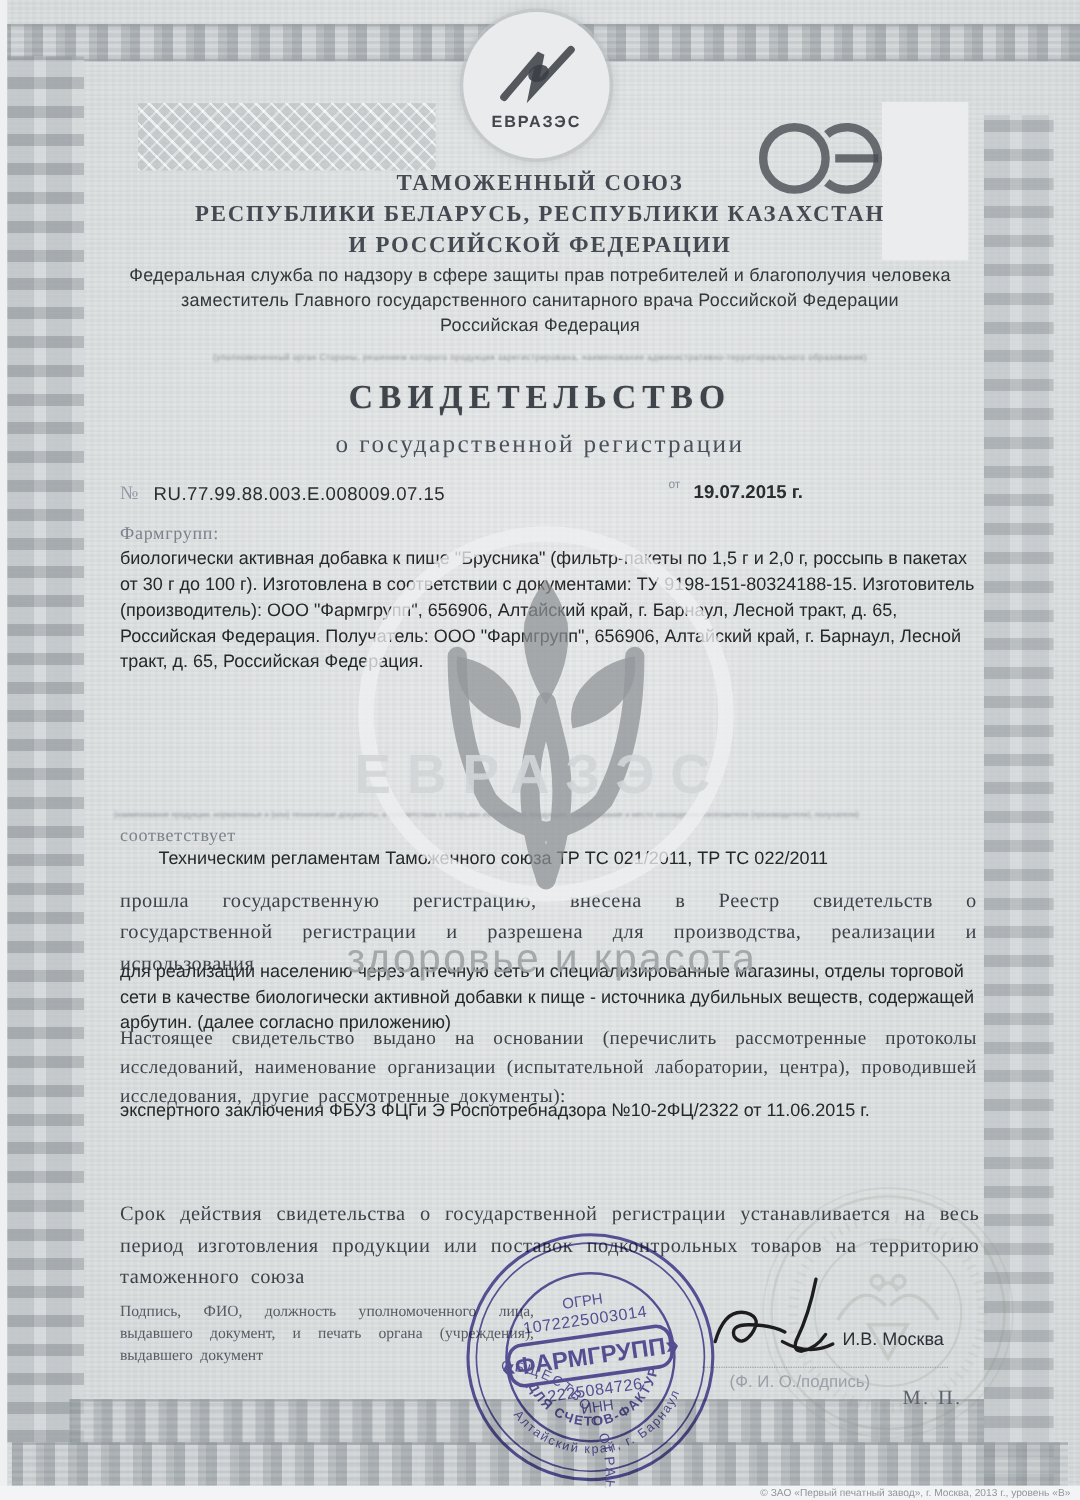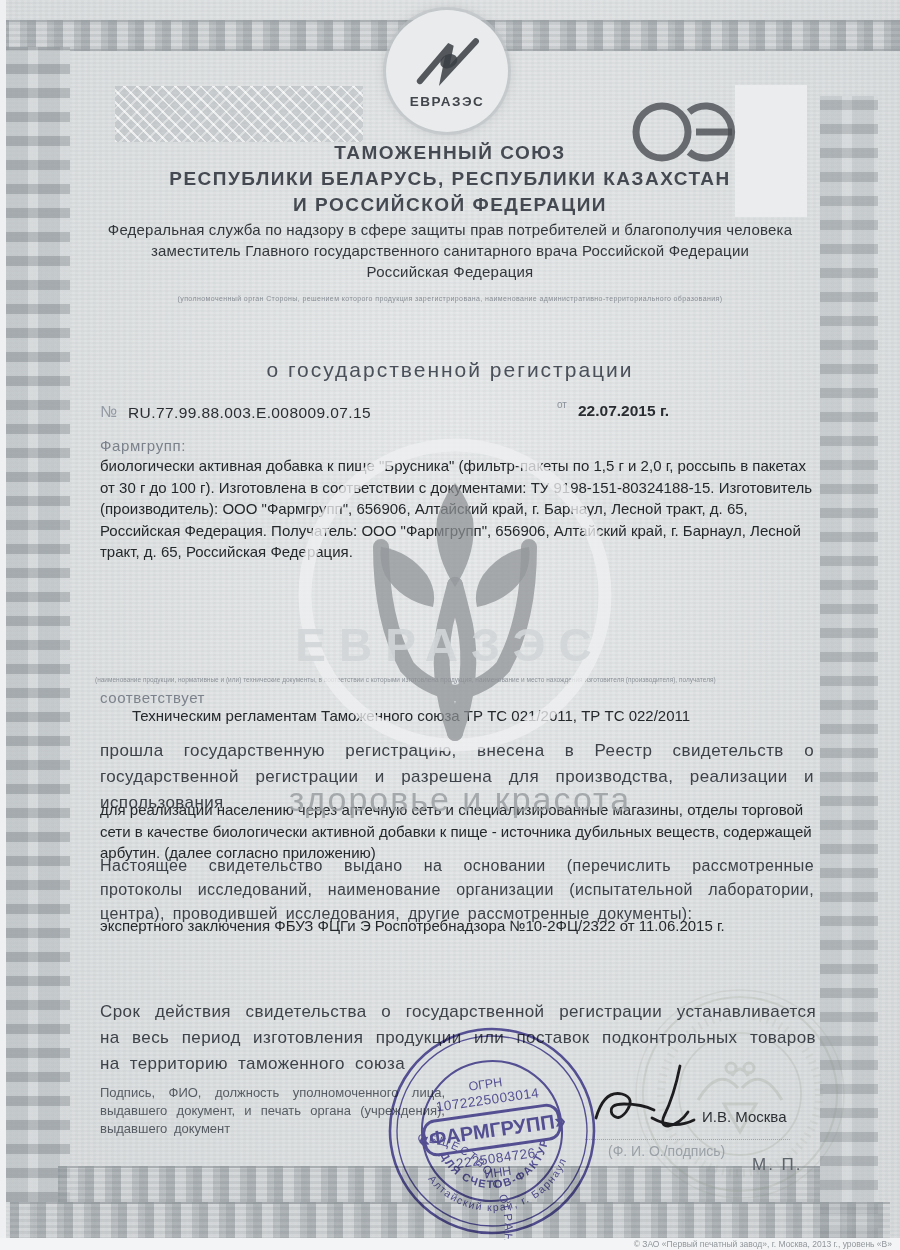--- a/index.html
+++ b/index.html
@@ -38,21 +38,21 @@
   .light-patch{left:735px;top:85px;width:72px;height:132px;background:#eaeced;z-index:6;}
 
   
   .emblem-circle{left:386px;top:10px;width:122px;height:122px;border-radius:50%;
       background:#e9ebec;box-shadow:0 0 0 3px rgba(190,195,198,.6), 0 0 12px rgba(120,126,130,.35);
       z-index:12;display:flex;flex-direction:column;align-items:center;justify-content:center;}
   .emblem-label{font-weight:bold;font-size:13.5px;letter-spacing:1.5px;color:#42464c;margin-top:2px;}
   .ce-mark{left:628px;top:92px;width:118px;height:82px;z-index:12;}
 
   
-  .serif{font-family:Liberation Sans, sans-serif;}
+  .serif{font-family:Liberation Serif, serif;}
   .hline{left:100px;width:700px;text-align:center;z-index:10;color:#454a52;}
   .h-caps{font-weight:bold;font-size:19px;letter-spacing:1.5px;}
   .h-sans{font-size:15px;color:#33373b;letter-spacing:.2px;}
   .caption-blur{left:140px;top:295px;width:620px;text-align:center;font-size:7px;color:#888e95;
       filter:blur(.7px);letter-spacing:.4px;z-index:10;}
   .title{left:100px;top:316px;width:700px;text-align:center;font-weight:bold;font-size:28px;
       letter-spacing:5px;color:#40454c;z-index:10;text-shadow:0 0 1px rgba(80,86,92,.4);}
   .subtitle{left:100px;top:358px;width:700px;text-align:center;font-size:21px;letter-spacing:2px;
       color:#4a505a;z-index:10;}
 
@@ -132,26 +132,27 @@
   </svg>
 
   <div class="abs serif hline h-caps" style="top:142px">ТАМОЖЕННЫЙ СОЮЗ</div>
   <div class="abs serif hline h-caps" style="top:168px">РЕСПУБЛИКИ БЕЛАРУСЬ, РЕСПУБЛИКИ КАЗАХСТАН</div>
   <div class="abs serif hline h-caps" style="top:194px">И РОССИЙСКОЙ ФЕДЕРАЦИИ</div>
   <div class="abs hline h-sans" style="top:221px">Федеральная служба по надзору в сфере защиты прав потребителей и благополучия человека</div>
   <div class="abs hline h-sans" style="top:242px">заместитель Главного государственного санитарного врача Российской Федерации</div>
   <div class="abs hline h-sans" style="top:263px">Российская Федерация</div>
   <div class="abs caption-blur">(уполномоченный орган Стороны, решением которого продукция зарегистрирована, наименование административно-территориального образования)</div>
 
+  <div class="abs serif title">СВИДЕТЕЛЬСТВО</div>
   <div class="abs serif subtitle">о государственной регистрации</div>
 
   <div class="abs serif no-label">№</div>
   <div class="abs no-value">RU.77.99.88.003.Е.008009.07.15</div>
   <div class="abs date-label">от</div>
-  <div class="abs date-value">22.07.2015 г.</div>
+  <div class="abs date-value">19.07.2015 г.</div>
 
   <div class="abs serif faded-label product-label">Фармгрупп:</div>
   <div class="abs body-sans product-text">биологически активная добавка к пище "Брусника" (фильтр-пакеты по 1,5 г и 2,0 г, россыпь в пакетах от 30 г до 100 г). Изготовлена в соответствии с документами: ТУ 9198-151-80324188-15. Изготовитель (производитель): ООО "Фармгрупп", 656906, Алтайский край, г. Барнаул, Лесной тракт, д. 65, Российская Федерация. Получатель: ООО "Фармгрупп", 656906, Алтайский край, г. Барнаул, Лесной тракт, д. 65, Российская Федерация.</div>
 
   <div class="abs caption-mid">(наименование продукции, нормативные и (или) технические документы, в соответствии с которыми изготовлена продукция, наименование и место нахождения изготовителя (производителя), получателя)</div>
   <div class="abs serif faded-label conform-label">соответствует</div>
   <div class="abs body-sans conform-text">Техническим регламентам Таможенного союза ТР ТС 021/2011, ТР ТС 022/2011</div>
 
   <div class="abs serif body-serif para-registered">прошла государственную регистрацию, внесена в Реестр свидетельств о государственной регистрации и разрешена для производства, реализации и использования</div>
   <div class="abs body-sans para-sale">для реализации населению через аптечную сеть и специализированные магазины, отделы торговой сети в качестве биологически активной добавки к пище - источника дубильных веществ, содержащей арбутин. (далее согласно приложению)</div>

